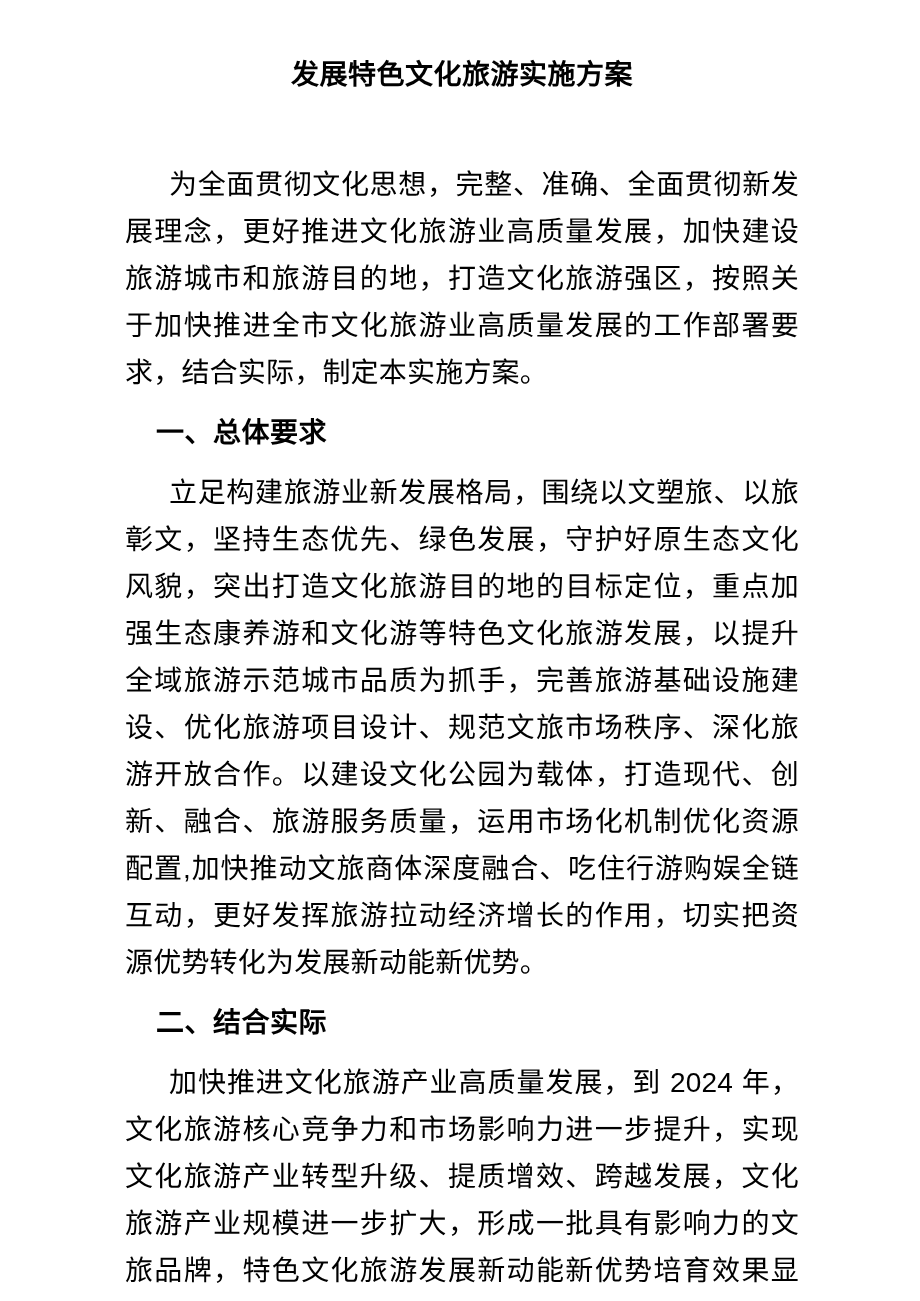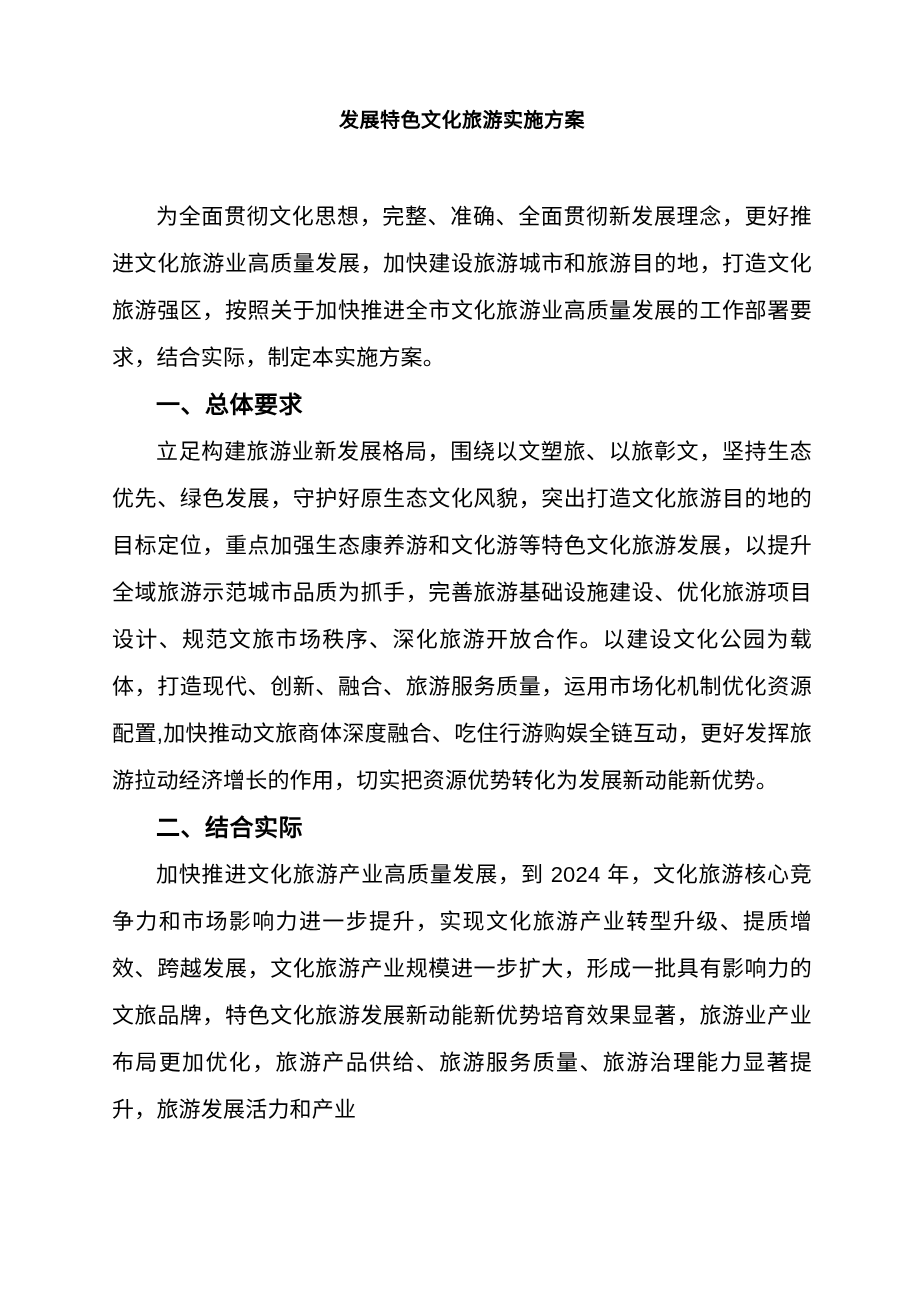--- a/index.html
+++ b/index.html
@@ -31,51 +31,51 @@
   .content {
     position: absolute;
     left: 112px;
     top: 0;
     width: 700px;
   }
 
   
   .doc-title {
     font-family: "Liberation Sans", "DejaVu Sans", sans-serif;
-    font-size: 20px;
+    font-size: 28px;
     font-weight: bold;
     text-align: center;
     letter-spacing: 0.5px;
     line-height: 44px;
     margin: 0;
-    padding-top: 98px;
+    padding-top: 53px;
     color: #000000;
     white-space: pre;
   }
 
   
   .section-heading {
     font-family: "Liberation Sans", "DejaVu Sans", sans-serif;
-    font-size: 24px;
+    font-size: 28px;
     font-weight: bold;
     line-height: 47px;
     margin: 0;
     text-indent: 44px;
     letter-spacing: 0.5px;
     color: #000000;
     white-space: pre;
   }
 
   
   .body-para {
     font-family: "Liberation Sans", "DejaVu Sans", sans-serif;
-    font-size: 22px;
+    font-size: 28px;
     font-weight: normal;
     line-height: 47px;
-    margin: 0;
+    margin: 13px;
     text-indent: 44px;
     text-align: justify;
     text-justify: inter-character;
     letter-spacing: 0.2px;
     color: #000000;
     word-break: break-all;
   }
 
   
   .gap-after-title { height: 51px; }

